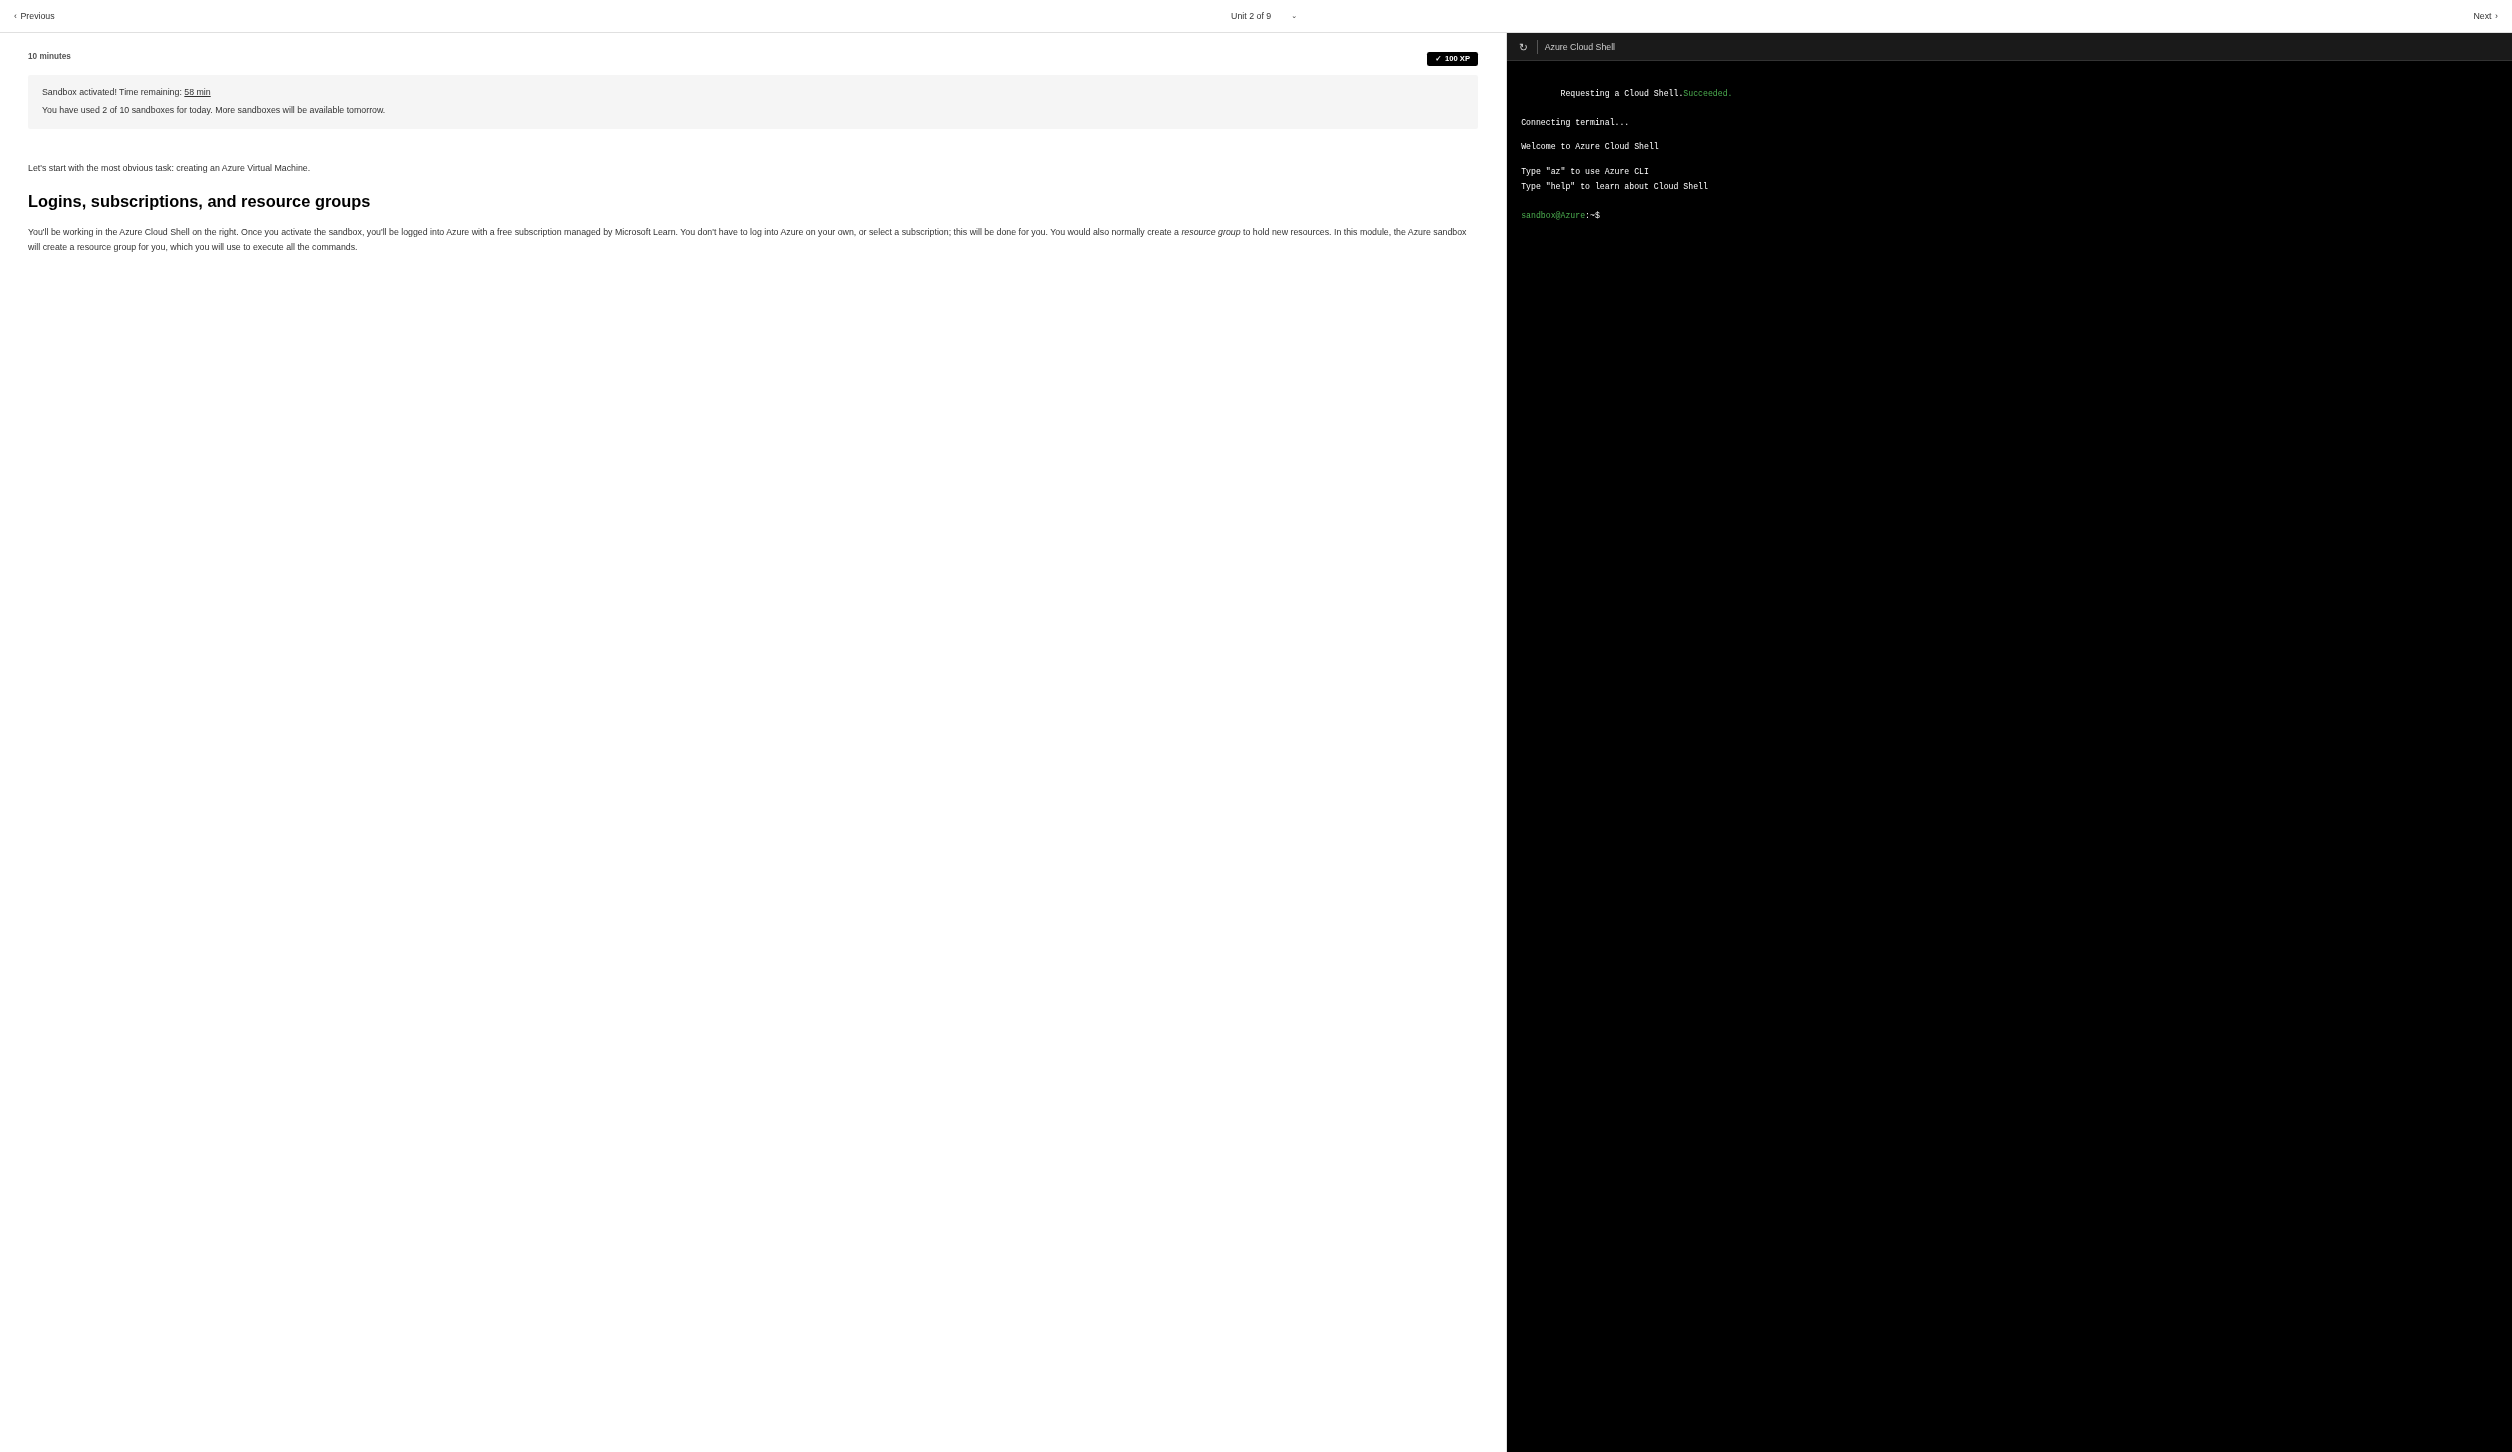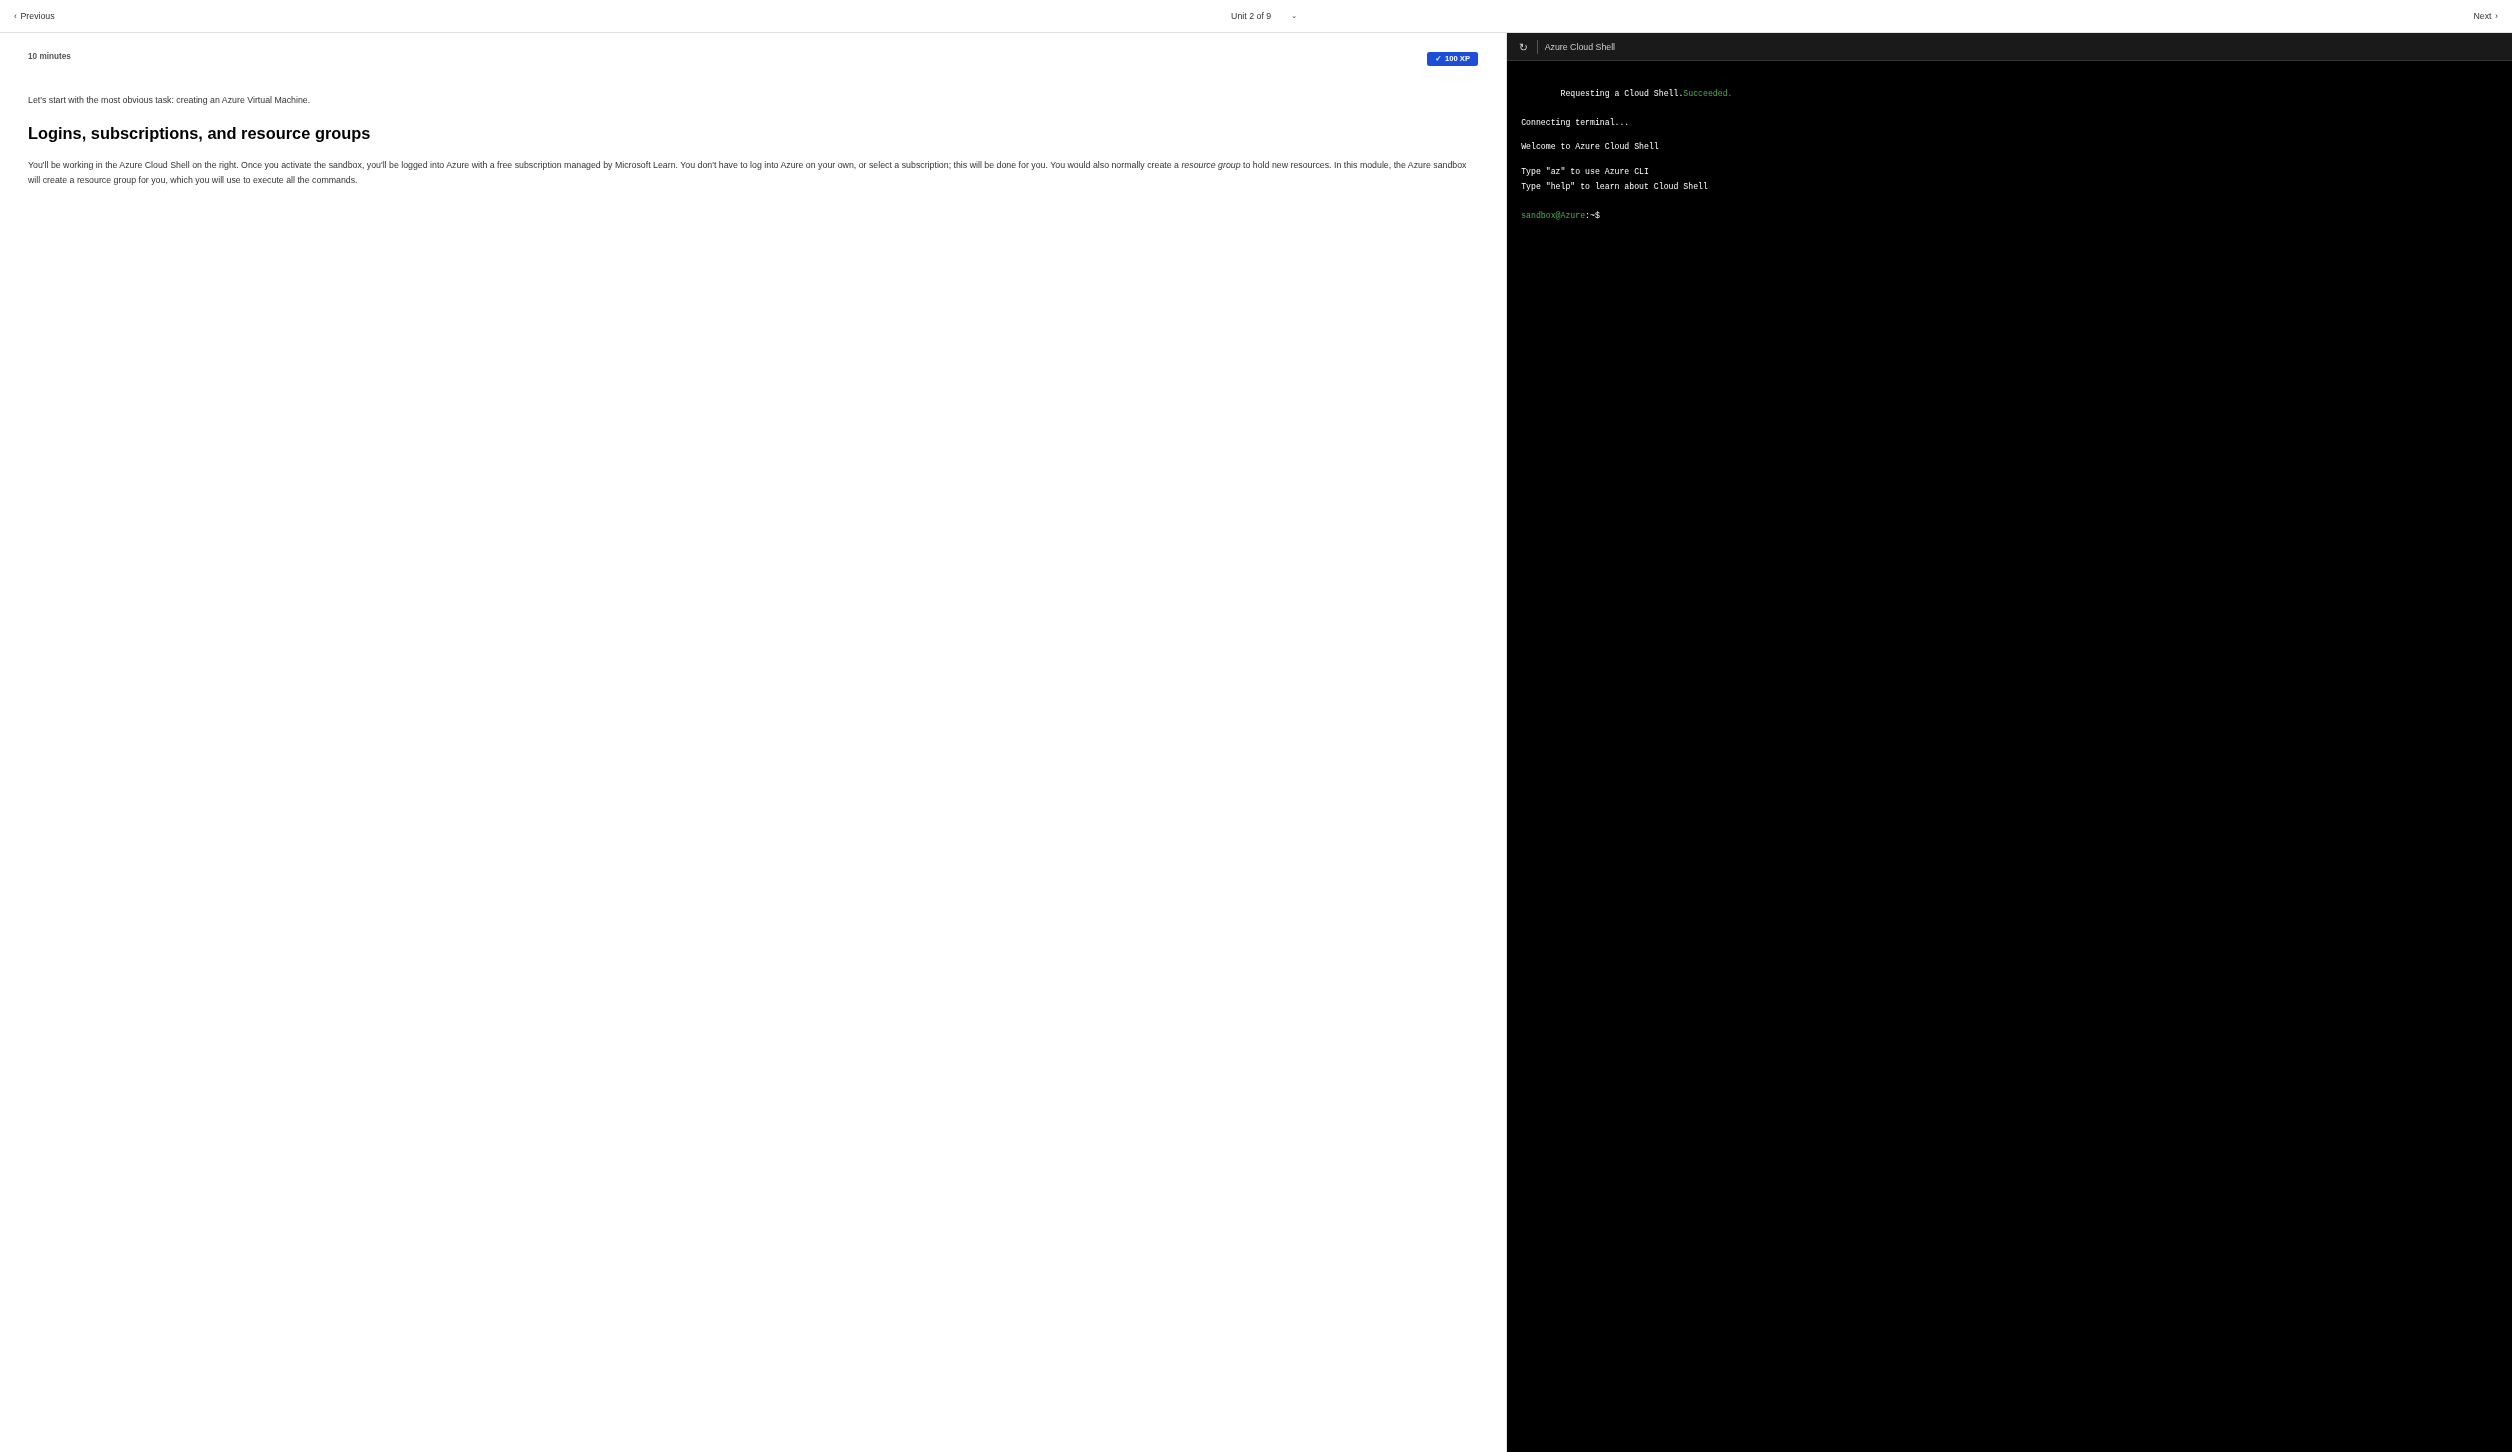--- a/index.html
+++ b/index.html
@@ -76,21 +76,21 @@
     }
     .content-panel::-webkit-scrollbar-track {
       background: #f1f1f1;
     }
     .content-panel::-webkit-scrollbar-thumb {
       background: #ccc;
     }
 
     .xp-badge {
       float: right;
-      background: #1d4ed8;
+      background: #000000;
       color: #fff;
       padding: 2.3px 8.2px;
       border-radius: 2.3px;
       font-size: 7.6px;
       font-weight: 600;
       display: flex;
       align-items: center;
       gap: 3.5px;
     }
 
@@ -276,20 +276,27 @@
 
   <div class="content-panel">
 
     <div class="xp-badge">
       <span>100 XP</span>
     </div>
 
 
     <p class="time-estimate">10 minutes</p>
 
+    <div class="sandbox-box">
+      <div class="sandbox-time">
+        <span>Sandbox activated! Time remaining:</span>
+        <span class="time-value">58 min</span>
+      </div>
+      <div class="sandbox-info">You have used 2 of 10 sandboxes for today. More sandboxes will be available tomorrow.</div>
+    </div>
 
     <p class="body-text">Let's start with the most obvious task: creating an Azure Virtual Machine.</p>
 
     <h2 class="section-title">Logins, subscriptions, and resource groups</h2>
 
     <p class="body-paragraph">
       <span>You'll be working in the Azure Cloud Shell on the right. Once you activate the sandbox, you'll be logged into Azure with a free subscription managed by Microsoft Learn. You don't have to log into Azure on your own, or select a subscription; this will be done for you. You would also normally create a </span><span class="italic">resource group</span><span> to hold new resources. In this module, the Azure sandbox will create a resource group for you, which you will use to execute all the commands.</span>
     </p>
 
   </div>

